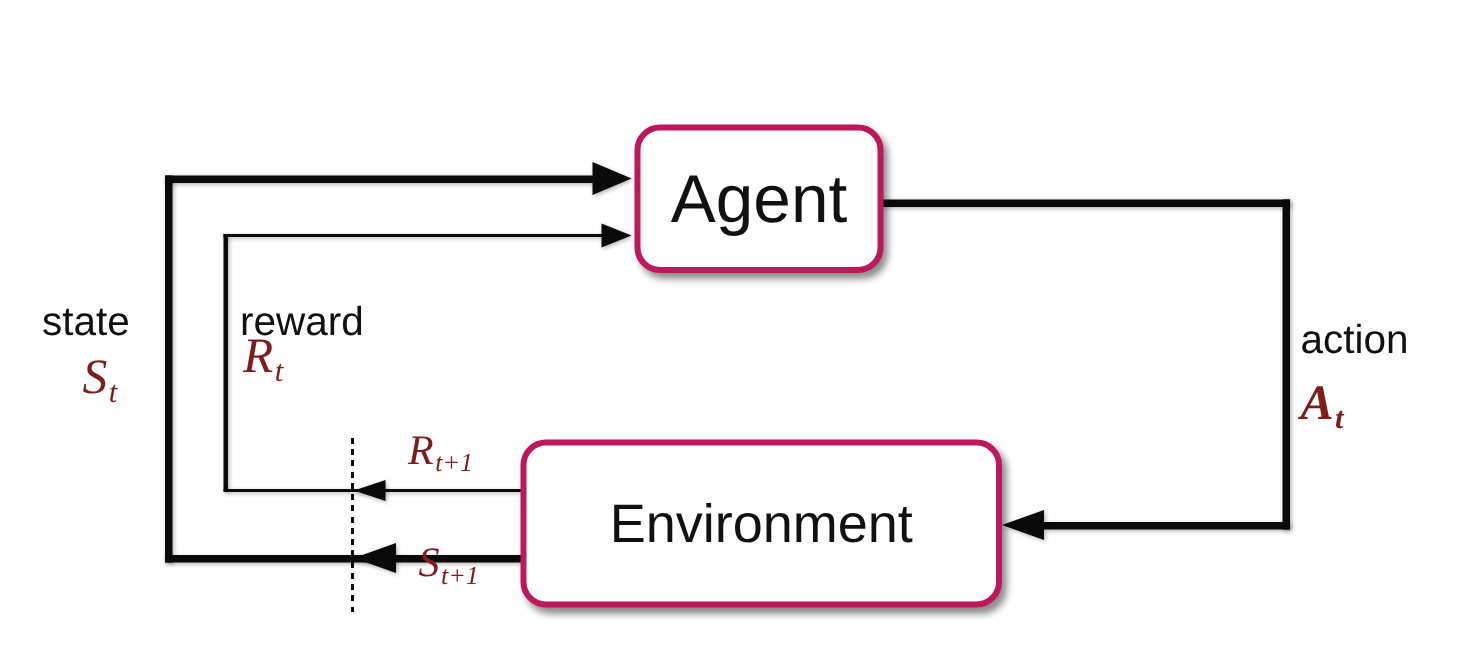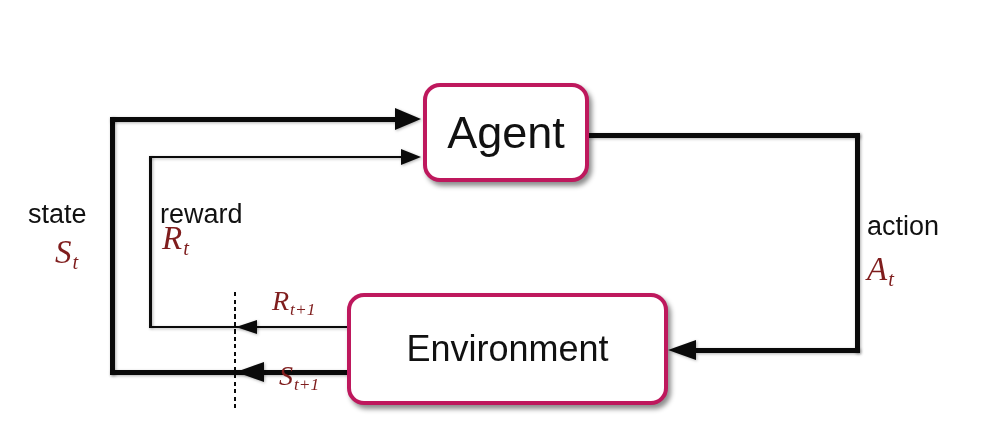--- a/index.html
+++ b/index.html
@@ -119,21 +119,21 @@
   .math-large { font-size: 33px; }
   .math-small { font-size: 28px; }
   .math sub {
     font-size: 62%;
     line-height: 0;
     vertical-align: -0.28em;
     margin-left: 1px;
   }
   .sym-state   { left: 55px;  top: 234px; }
   .sym-reward  { left: 162px; top: 220px; }
-  .sym-action  { left: 867px; top: 251px; }
+  .sym-action  { left: 867px; top: 251px; font-weight: bold; }
   .sym-next-reward { left: 272px; top: 285px; }
   .sym-next-state  { left: 279px; top: 331px; margin-top: 29px; }
 </style>
 </head>
 <body>
 
 <div class="canvas">
 
   <div class="seg state-v"></div>
   <div class="seg state-h-top"></div>

